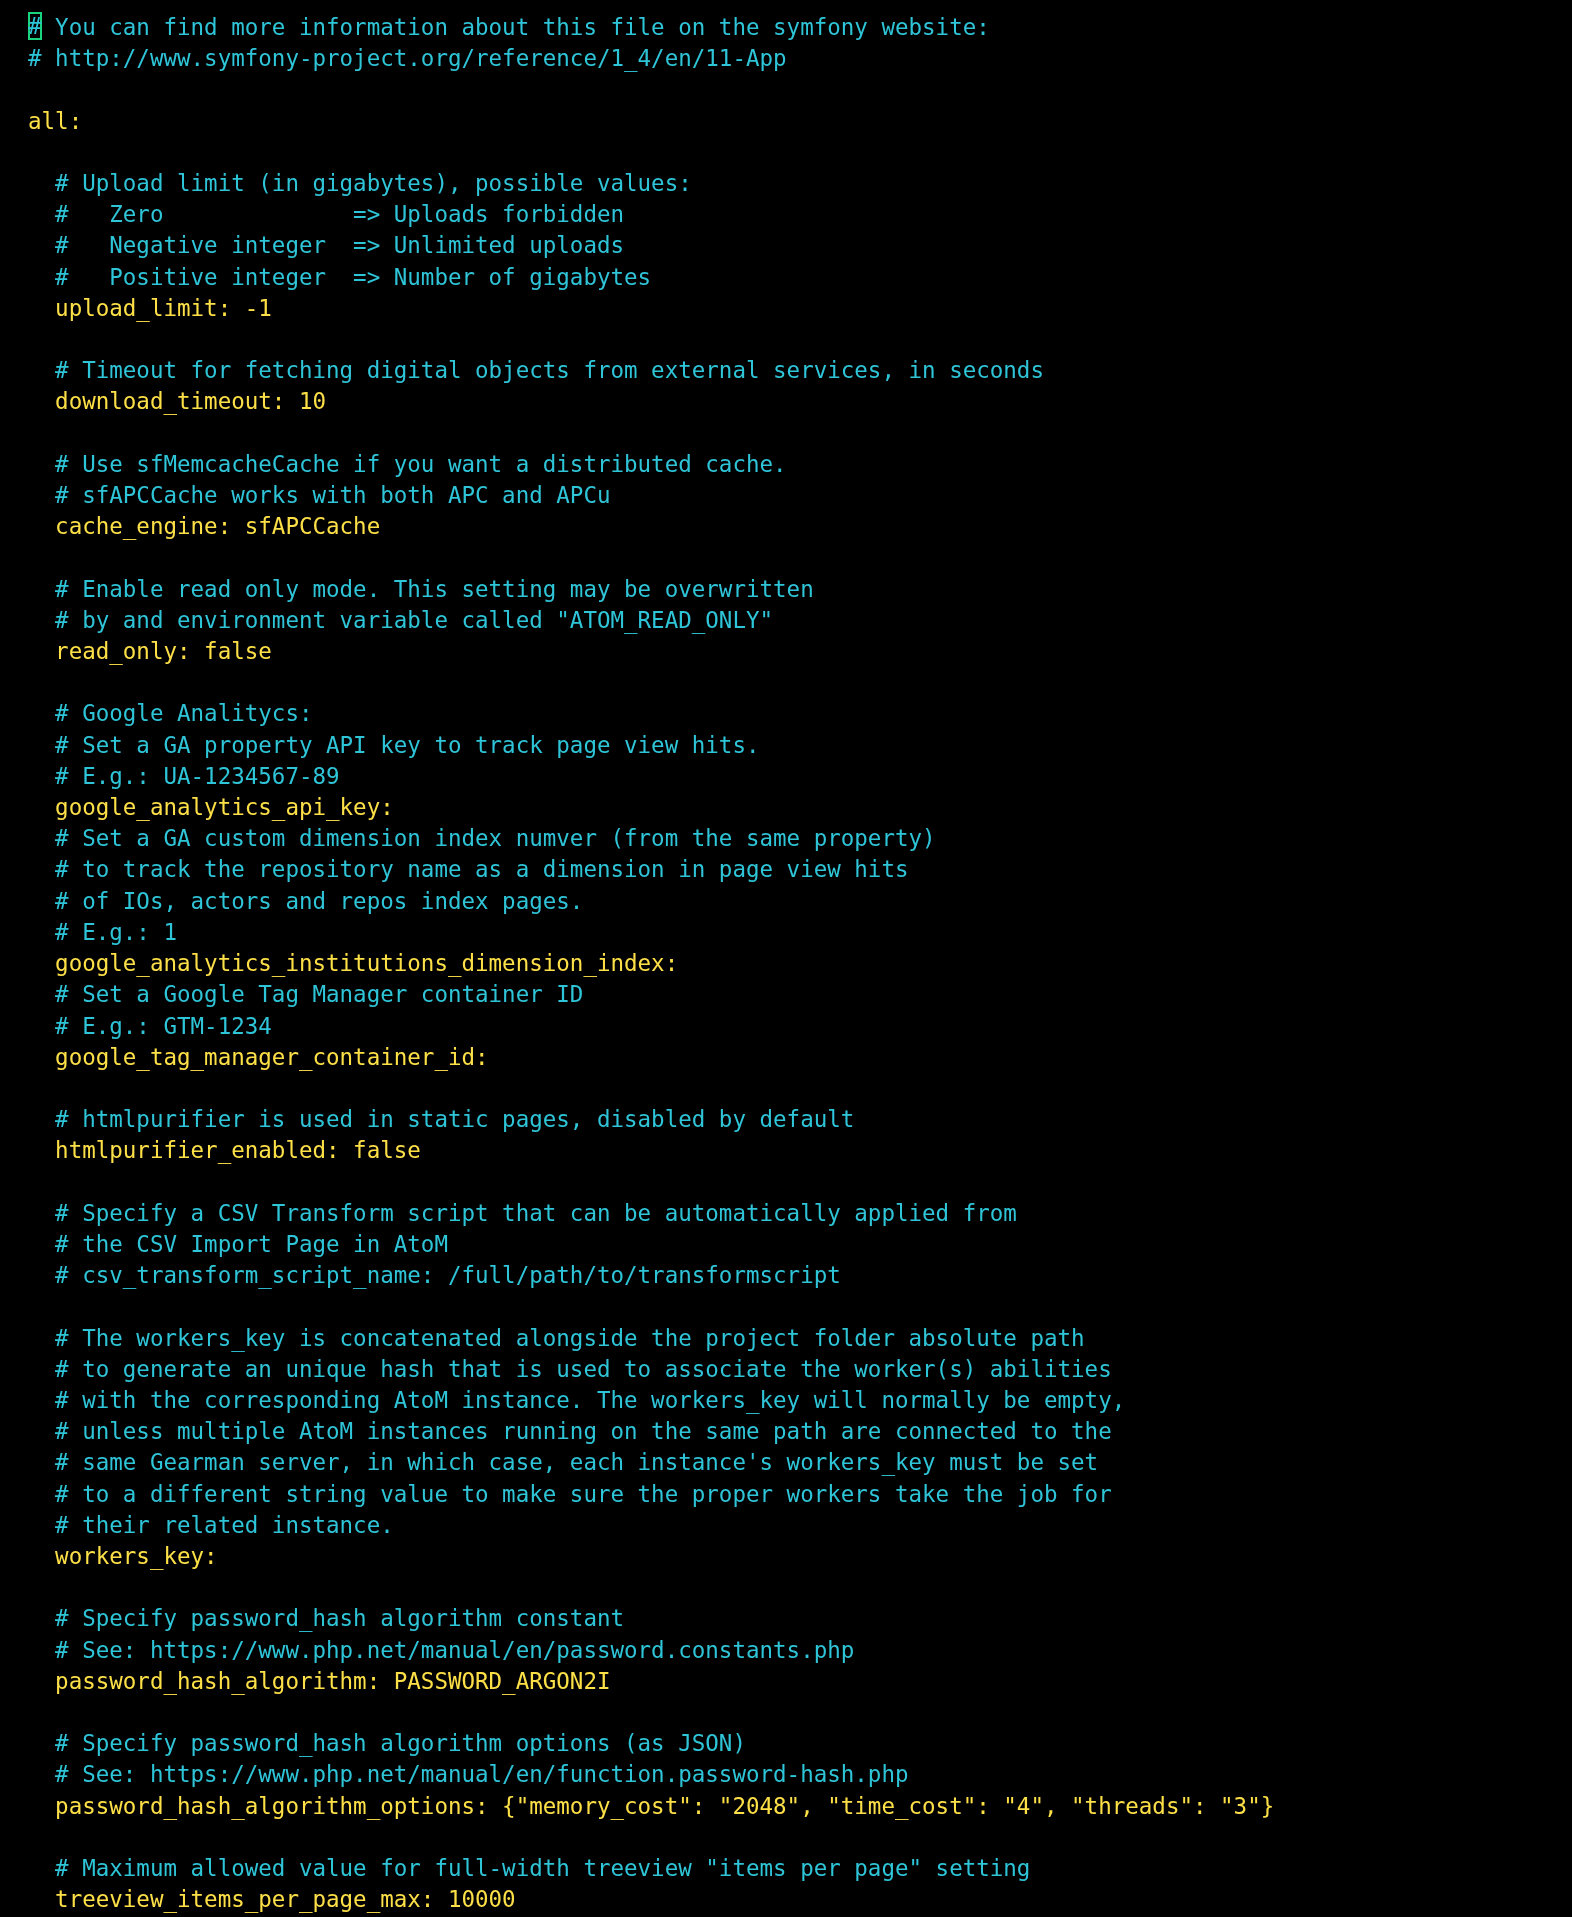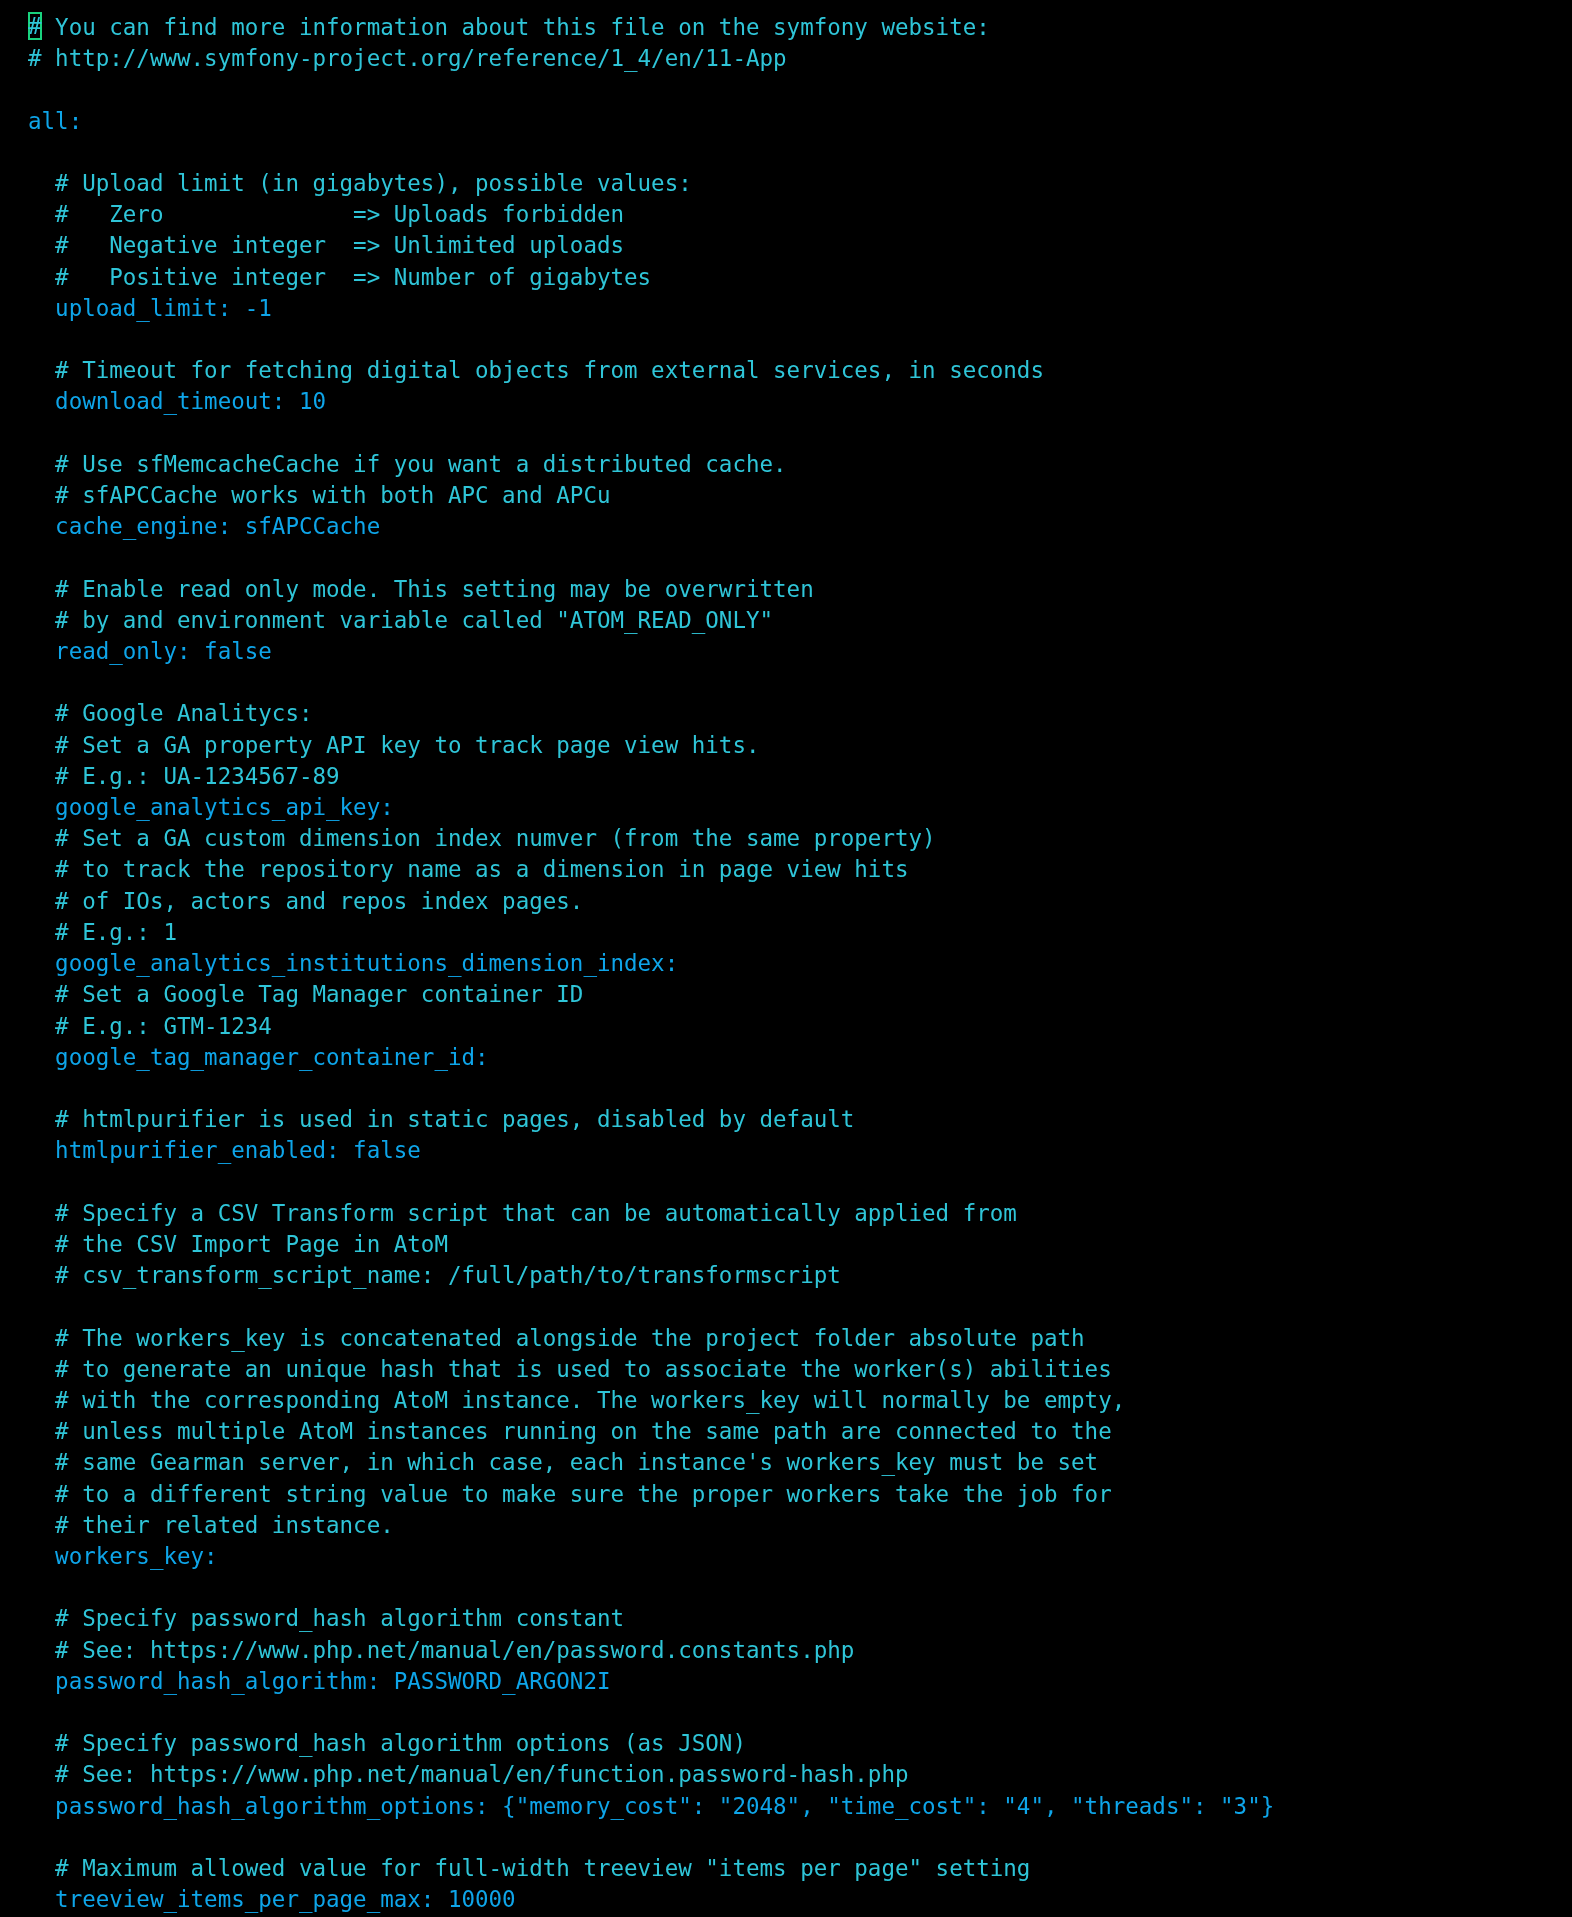--- a/index.html
+++ b/index.html
@@ -18,21 +18,21 @@
     font-size: 22.5px;
     line-height: 31.2px;
     white-space: pre;
     letter-spacing: 0px;
   }
   .line {
     white-space: pre;
     min-height: 31.2px;
   }
   .comment { color: #2fc5d8; }
-  .plain   { color: #0ea5e9; }
+  .plain   { color: #fde047; }
   .blank   { color: transparent; }
   .cursor-char {
     display: inline-block;
     color: #2fc5d8;
     box-shadow: inset 0 0 0 2px #19d37e;
     line-height: 28px;
     vertical-align: top;
   }
 </style>
 </head>

